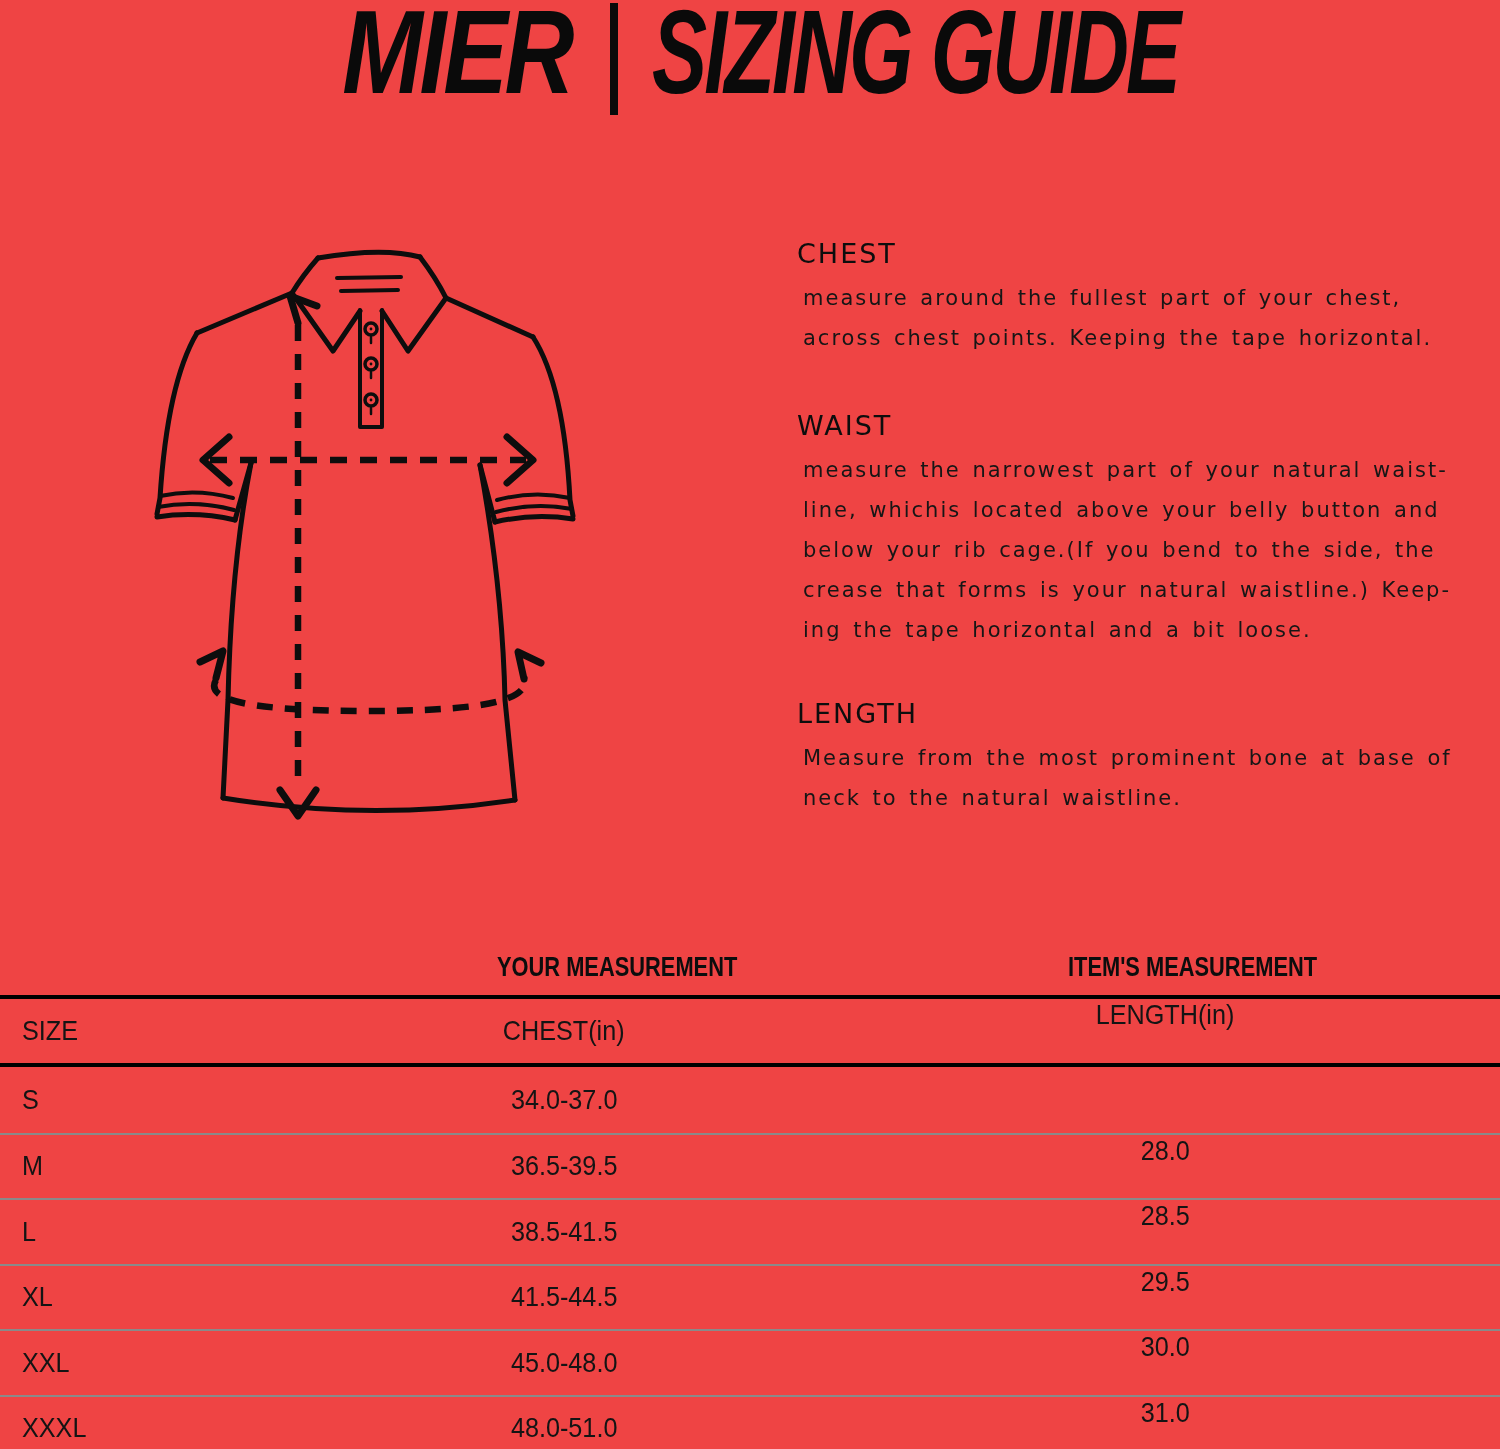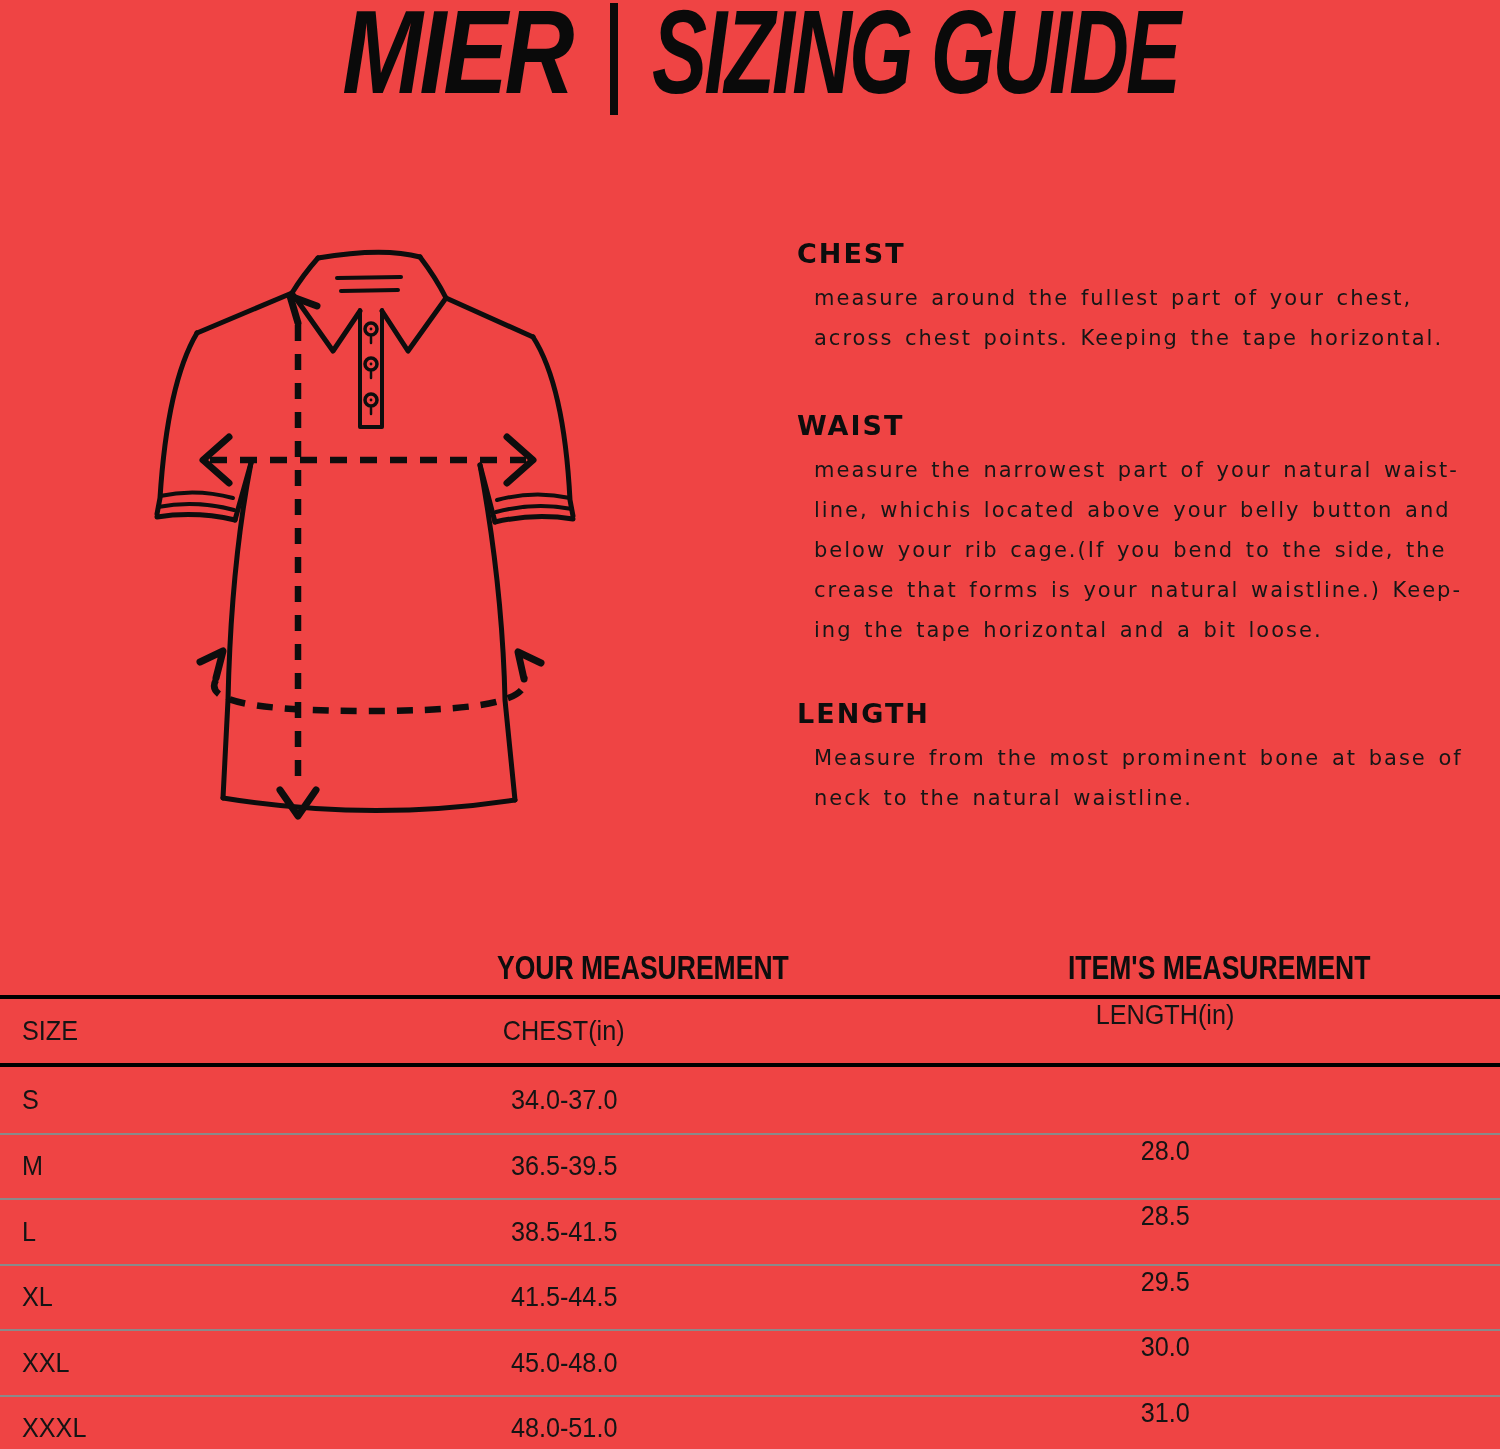--- a/index.html
+++ b/index.html
@@ -9,34 +9,34 @@
   
   .logo-text{position:absolute;top:-7px;font-size:118px;line-height:118px;
              font-weight:bold;font-style:italic;letter-spacing:-4px;white-space:nowrap;color:#0a0a0a;}
   #brand{right:929px;transform:scaleX(0.82);transform-origin:right center;}
   #title{left:652px;transform:scaleX(0.70);transform-origin:left center;}
   #logo-bar{position:absolute;left:610px;top:3px;width:8px;height:112px;background:#0a0a0a;}
 
   
   .section{position:absolute;left:797px;width:680px;}
   .section h3{margin:0;font-family:"DejaVu Sans",sans-serif;font-size:27px;line-height:32px;
-              font-weight:bold;letter-spacing:2px;color:#0d0d0d;}
-  .section p{margin:8px 0 0 17px;font-family:"DejaVu Sans",sans-serif;font-size:21px;line-height:40px;
+              font-weight:normal;letter-spacing:2px;color:#0d0d0d;}
+  .section p{margin:8px 0 0 6px;font-family:"DejaVu Sans",sans-serif;font-size:21px;line-height:40px;
              letter-spacing:2px;word-spacing:3px;color:#161616;white-space:pre-line;}
   #sec-chest{top:238px;}
   #sec-waist{top:410px;}
   #sec-length{top:698px;}
 
   
   #shirt{position:absolute;left:140px;top:230px;width:500px;height:650px;}
 
   
   .cx{display:inline-block;transform:scaleX(0.9);transform-origin:center center;white-space:nowrap;}
   .cx-left{display:inline-block;transform:scaleX(0.9);transform-origin:left center;white-space:nowrap;}
-  .grp{position:absolute;top:952px;font-size:34px;line-height:30px;font-weight:bold;color:#0d0d0d;}
+  .grp{position:absolute;top:952px;font-size:28px;line-height:30px;font-weight:bold;color:#0d0d0d;}
   .grp .gx{display:inline-block;transform:scaleX(0.78);transform-origin:left center;white-space:nowrap;}
   #grp-your{left:497px;}
   #grp-item{left:1068px;}
   .rule-thick{position:absolute;left:0;width:1500px;height:4px;background:#000;}
   #rule1{top:995px;}
   #rule2{top:1063px;}
   .hdr-row{position:absolute;top:999px;left:0;width:1296px;height:64px;font-size:28px;color:#141414;}
   .col-size{position:absolute;left:22px;top:0;height:100%;display:flex;align-items:center;}
   .col-chest{position:absolute;left:364px;width:400px;top:0;height:100%;display:flex;align-items:center;justify-content:center;}
   .col-length{position:absolute;left:965px;width:400px;top:0;height:100%;display:flex;align-items:flex-start;justify-content:center;}

